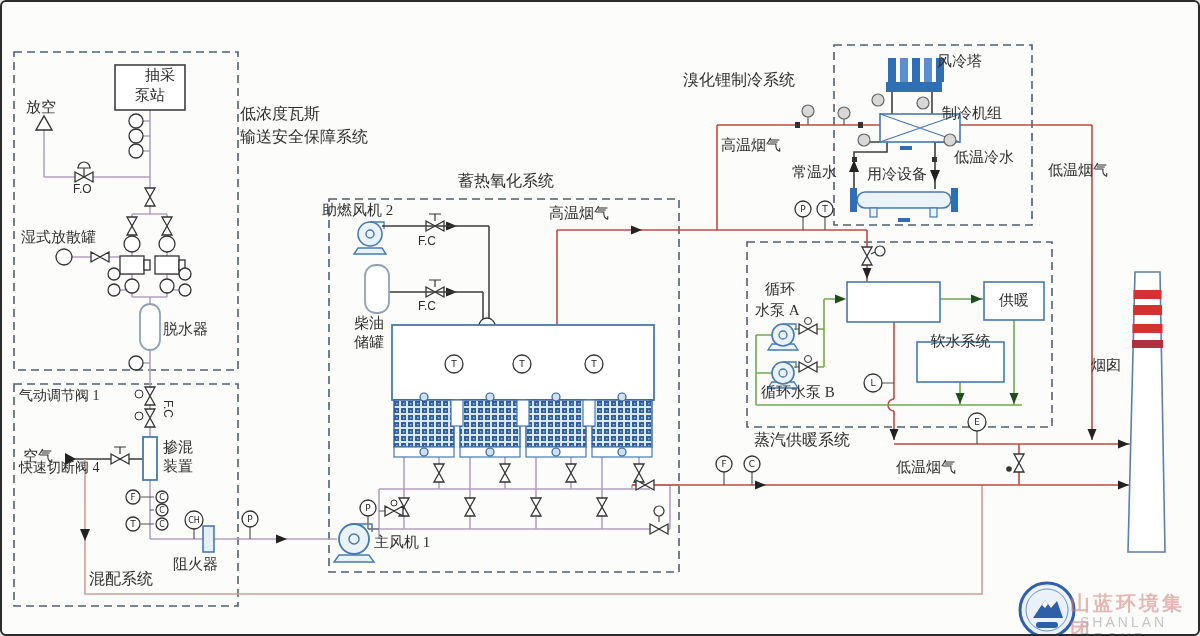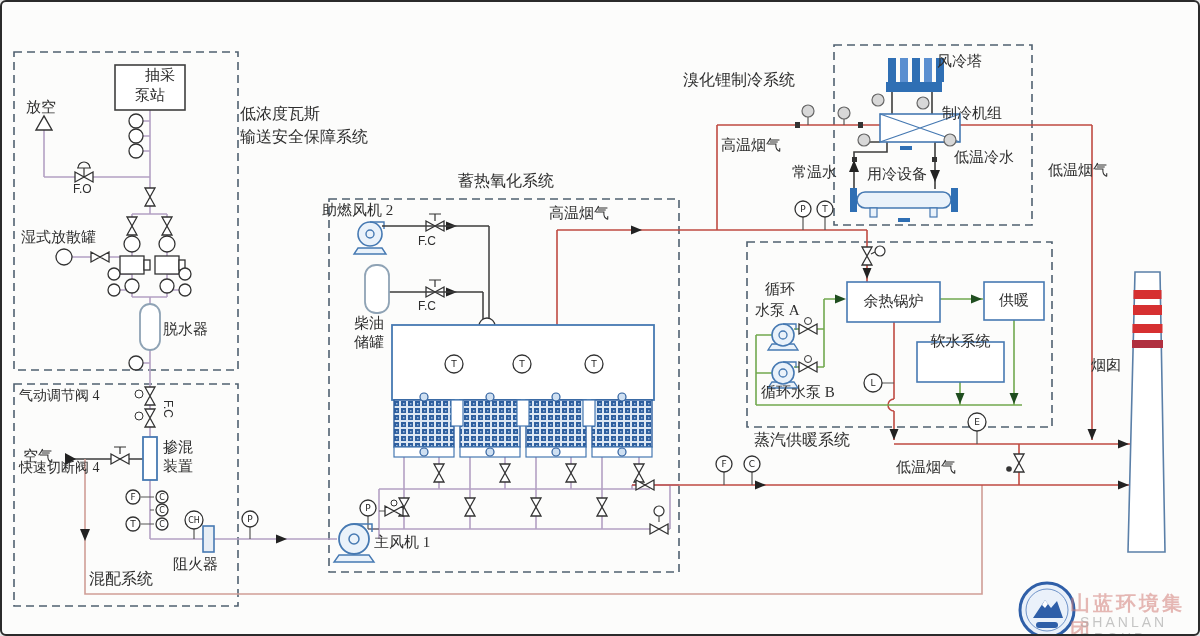--- a/index.html
+++ b/index.html
@@ -373,21 +373,21 @@
 <div class="lbl fs16" style="left:681px;top:69px;">溴化锂制冷系统</div>
 <div class="lbl fs16" style="left:752px;top:429px;">蒸汽供暖系统</div>
 <div class="lbl fs16" style="left:87px;top:568px;">混配系统</div>
 
 <div class="lbl ctr" style="left:113px;top:65px;width:90px;">抽采</div>
 <div class="lbl ctr" style="left:113px;top:85px;width:70px;">泵站</div>
 <div class="lbl" style="left:24px;top:97px;">放空</div>
 <div class="lbl fs12" style="left:71px;top:181px;">F.O</div>
 <div class="lbl" style="left:19px;top:227px;">湿式放散罐</div>
 <div class="lbl" style="left:161px;top:319px;">脱水器</div>
-<div class="lbl fs14" style="left:17px;top:386px;">气动调节阀 4</div>
+<div class="lbl fs14" style="left:17px;top:386px;">气动调节阀 1</div>
 <div class="lbl fs14" style="left:17px;top:410px;margin-top:48px;">快速切断阀 4</div>
 <div class="lbl fs12 rot" style="left:172px;top:398px;">F.C</div>
 <div class="lbl" style="left:21px;top:446px;">空气</div>
 <div class="lbl" style="left:161px;top:437px;">掺混</div>
 <div class="lbl" style="left:161px;top:456px;">装置</div>
 <div class="lbl" style="left:171px;top:554px;">阻火器</div>
 <div class="lbl" style="left:320px;top:200px;">助燃风机 2</div>
 <div class="lbl fs12" style="left:416px;top:233px;">F.C</div>
 <div class="lbl fs12" style="left:416px;top:298px;">F.C</div>
 <div class="lbl" style="left:352px;top:313px;">柴油</div>
@@ -396,21 +396,20 @@
 <div class="lbl" style="left:547px;top:203px;">高温烟气</div>
 <div class="lbl" style="left:719px;top:135px;">高温烟气</div>
 <div class="lbl" style="left:790px;top:162px;">常温水</div>
 <div class="lbl" style="left:865px;top:164px;">用冷设备</div>
 <div class="lbl" style="left:952px;top:147px;">低温冷水</div>
 <div class="lbl" style="left:935px;top:52px;font-family:Liberation Mono, monospace;">风冷塔</div>
 <div class="lbl" style="left:940px;top:103px;">制冷机组</div>
 <div class="lbl" style="left:1046px;top:160px;">低温烟气</div>
 <div class="lbl" style="left:763px;top:279px;">循环</div>
 <div class="lbl" style="left:753px;top:300px;">水泵 A</div>
-<div class="lbl ctr" style="left:845px;top:280px;width:93px;height:40px;">余热锅炉</div>
 <div class="lbl ctr" style="left:982px;top:280px;width:60px;height:38px;">供暖</div>
 <div class="lbl ctr" style="left:915px;top:320px;width:87px;height:40px;">软水系统</div>
 <div class="lbl" style="left:759px;top:382px;">循环水泵 B</div>
 <div class="lbl" style="left:894px;top:457px;">低温烟气</div>
 <div class="lbl" style="left:1089px;top:355px;">烟囱</div>
 
 <div class="wm-cn" style="left:1068px;top:588px;">山蓝环境集团</div>
 <div class="wm-en" style="left:1078px;top:612px;">SHANLAN GROUP</div>
 
 </div>

